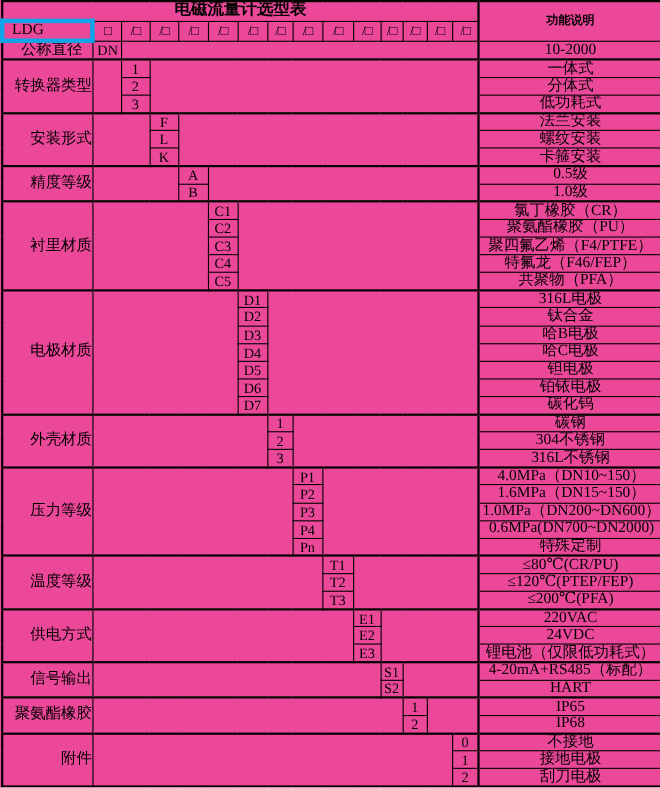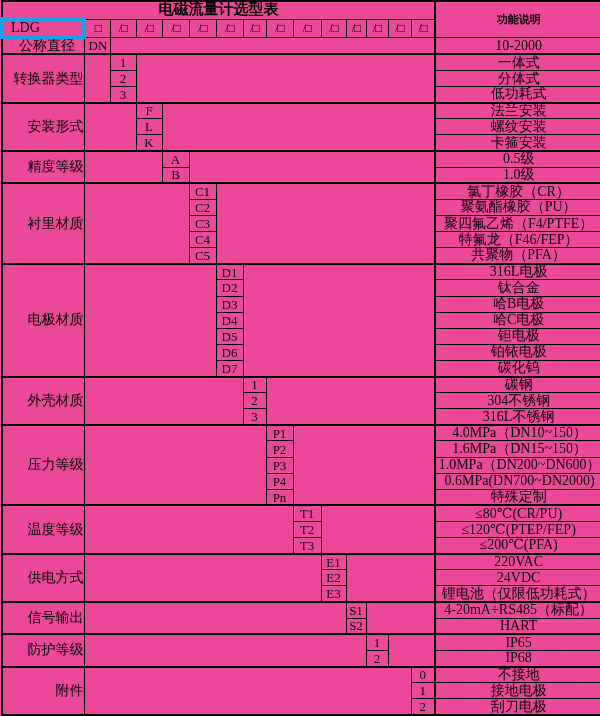--- a/index.html
+++ b/index.html
@@ -257,21 +257,21 @@
     <td class="code">S1</td>
     <td class="spacer" rowspan="2" colspan="3"></td>
     <td class="func">4-20mA+RS485（标配）</td>
   </tr>
   <tr>
           <td class="code">S2</td>
           <td class="func">HART</td>
         </tr>
 
   <tr class="gb">
-    <td class="lbl" rowspan="2">防护等级</td>
+    <td class="lbl" rowspan="2">聚氨酯橡胶</td>
     <td class="spacer" rowspan="2" colspan="11"></td>
     <td class="code">1</td>
     <td class="spacer" rowspan="2" colspan="2"></td>
     <td class="func">IP65</td>
   </tr>
   <tr>
           <td class="code">2</td>
           <td class="func">IP68</td>
         </tr>
 

